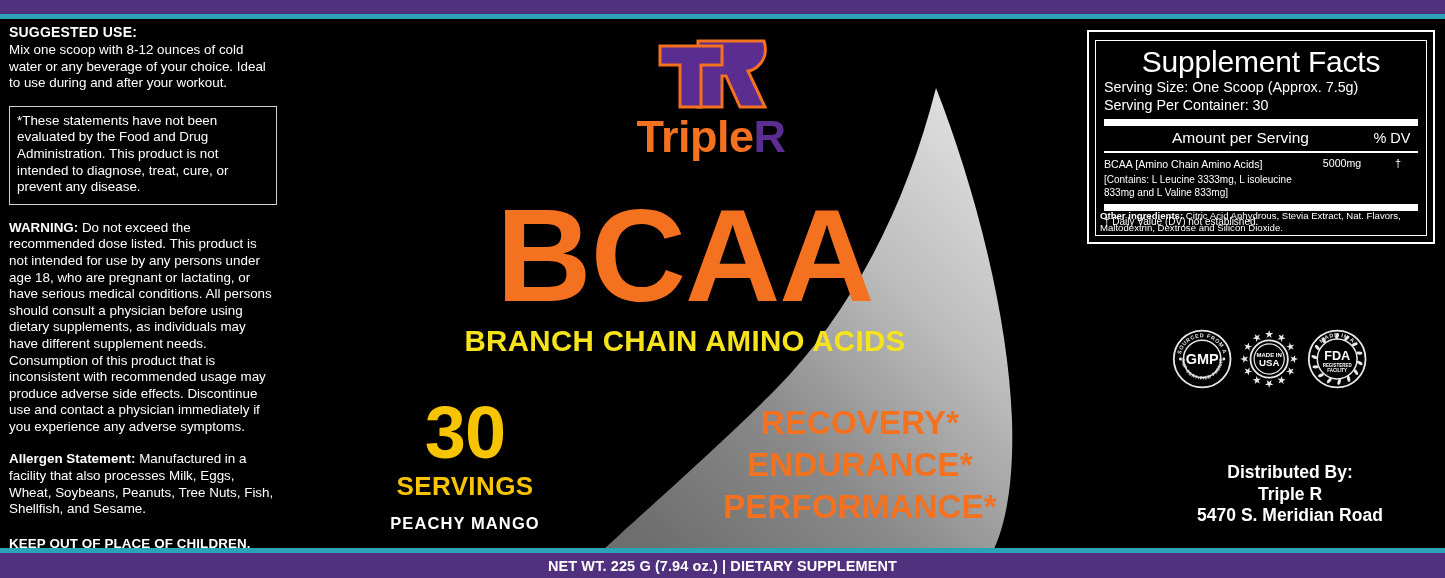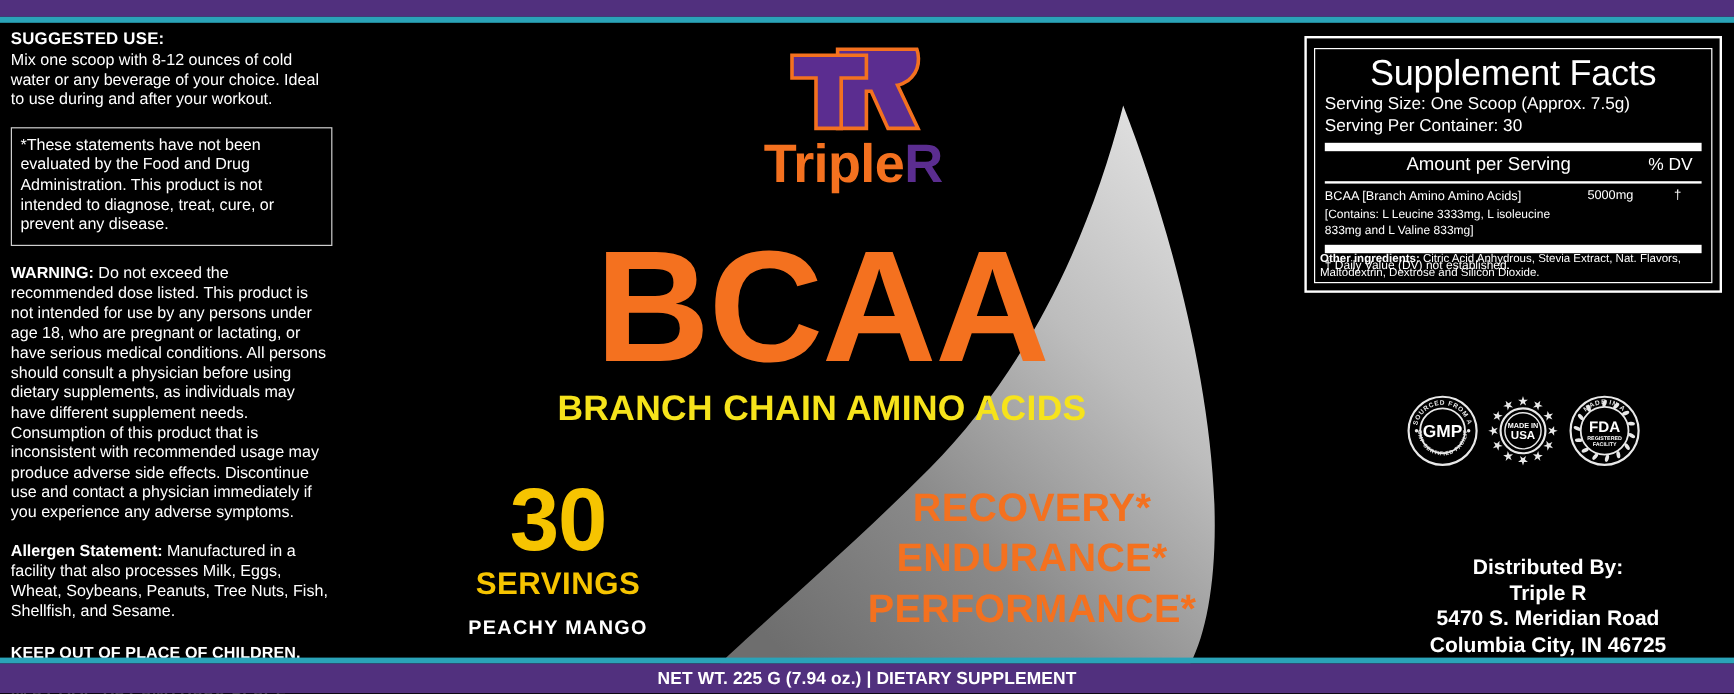--- a/index.html
+++ b/index.html
@@ -154,21 +154,21 @@
       <div class="sf-serv">Serving Size:  One Scoop (Approx. 7.5g)</div>
       <div class="sf-serv">Serving Per Container: 30</div>
       <div class="sf-rule-thick"></div>
       <div class="sf-amtrow">
         <div class="sf-amt">Amount per Serving</div>
         <div class="sf-dv">% DV</div>
       </div>
       <div class="sf-rule-thin"></div>
       <div class="sf-item">
         <div class="sf-item-name">
-          <span>BCAA [Branch Amino Amino Acids]</span>
+          <span>BCAA [Amino Chain Amino Acids]</span>
           <span class="sf-item-sub">[Contains: L Leucine 3333mg, L isoleucine 833mg and L Valine 833mg]</span>
         </div>
         <div class="sf-item-amt">5000mg</div>
         <div class="sf-item-dv">†</div>
       </div>
       <div class="sf-rule-thick"></div>
       <div class="sf-foot">† Daily Value (DV) not established.</div>
     </div>
   </div>
 
@@ -248,20 +248,19 @@
       <text x="50" y="63" font-size="7.4" font-weight="bold" fill="#fff" text-anchor="middle" font-family="Liberation Sans, sans-serif">REGISTERED</text>
       <text x="50" y="71" font-size="7.4" font-weight="bold" fill="#fff" text-anchor="middle" font-family="Liberation Sans, sans-serif">FACILITY</text>
     </svg>
 
   </div>
 
   <div class="distrib">
     <div>Distributed By:</div>
     <div>Triple R</div>
     <div>5470 S. Meridian Road</div>
-    <div>Columbia City, IN 46725</div>
   </div>
 
   <div class="band-bot-teal"></div>
   <div class="band-bot-purple"></div>
   <div class="netwt">NET WT. 225 G (7.94 oz.) | DIETARY SUPPLEMENT</div>
 
 </div>
 
 </body></html>

